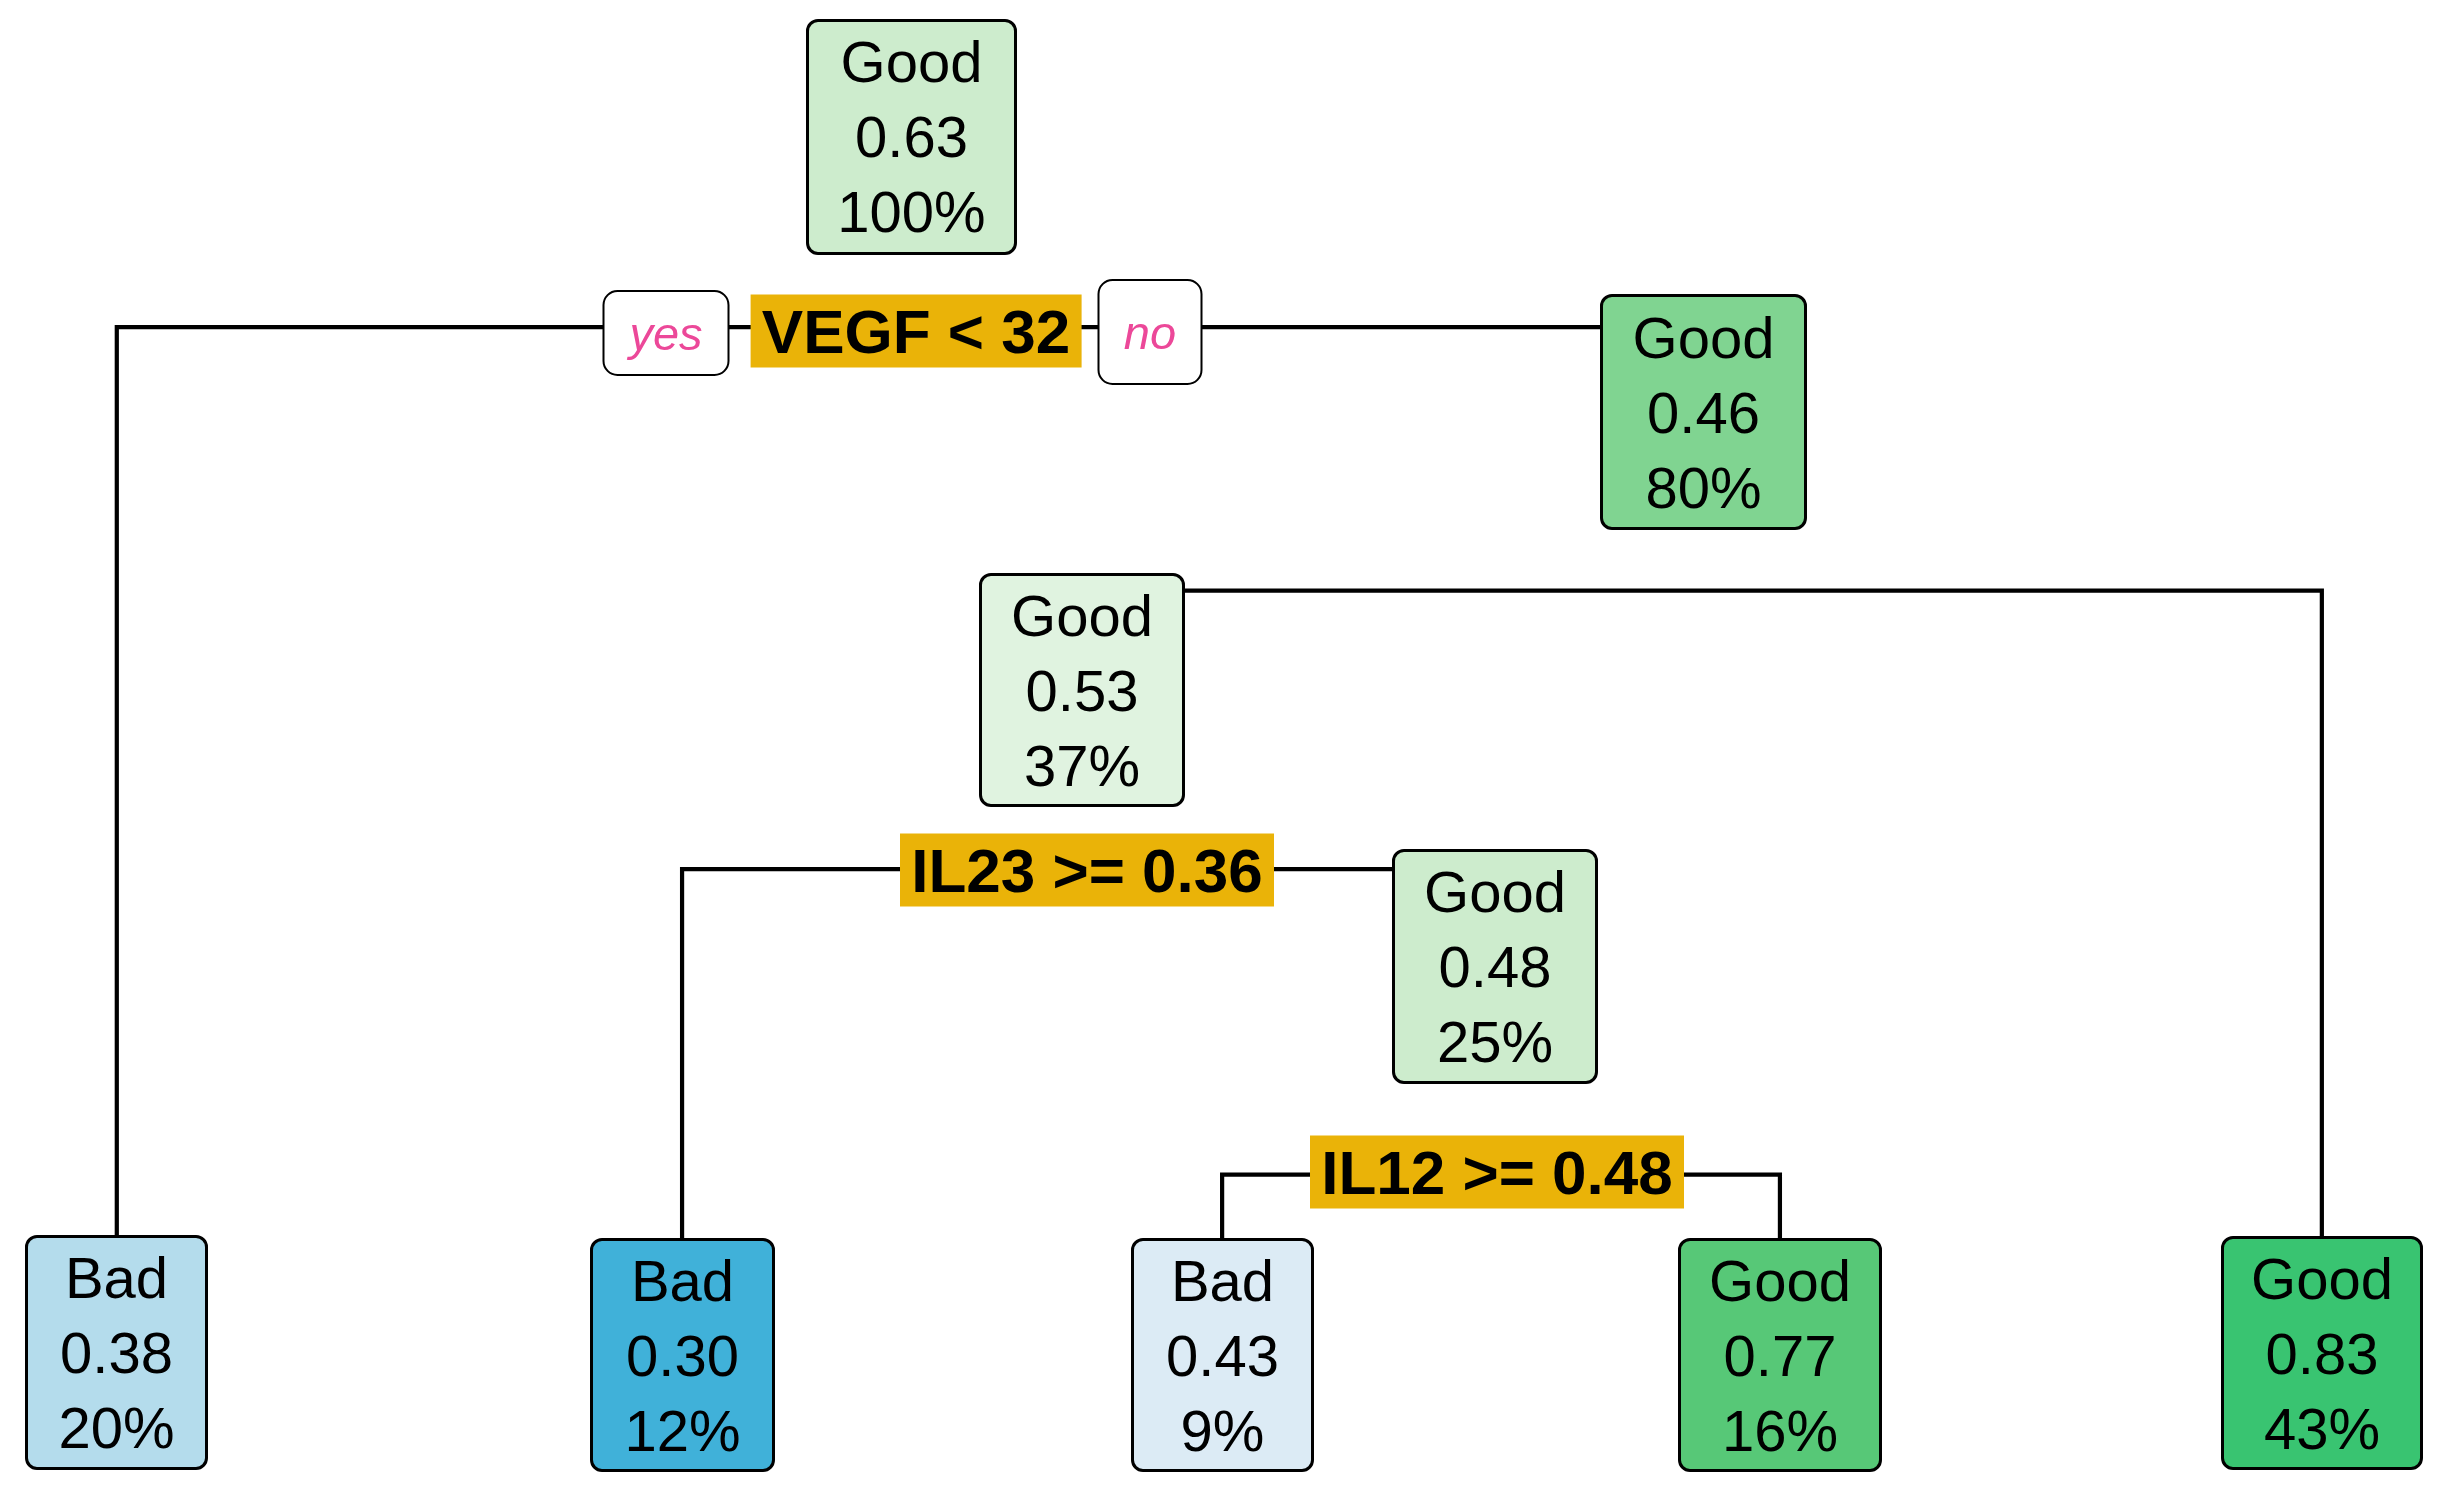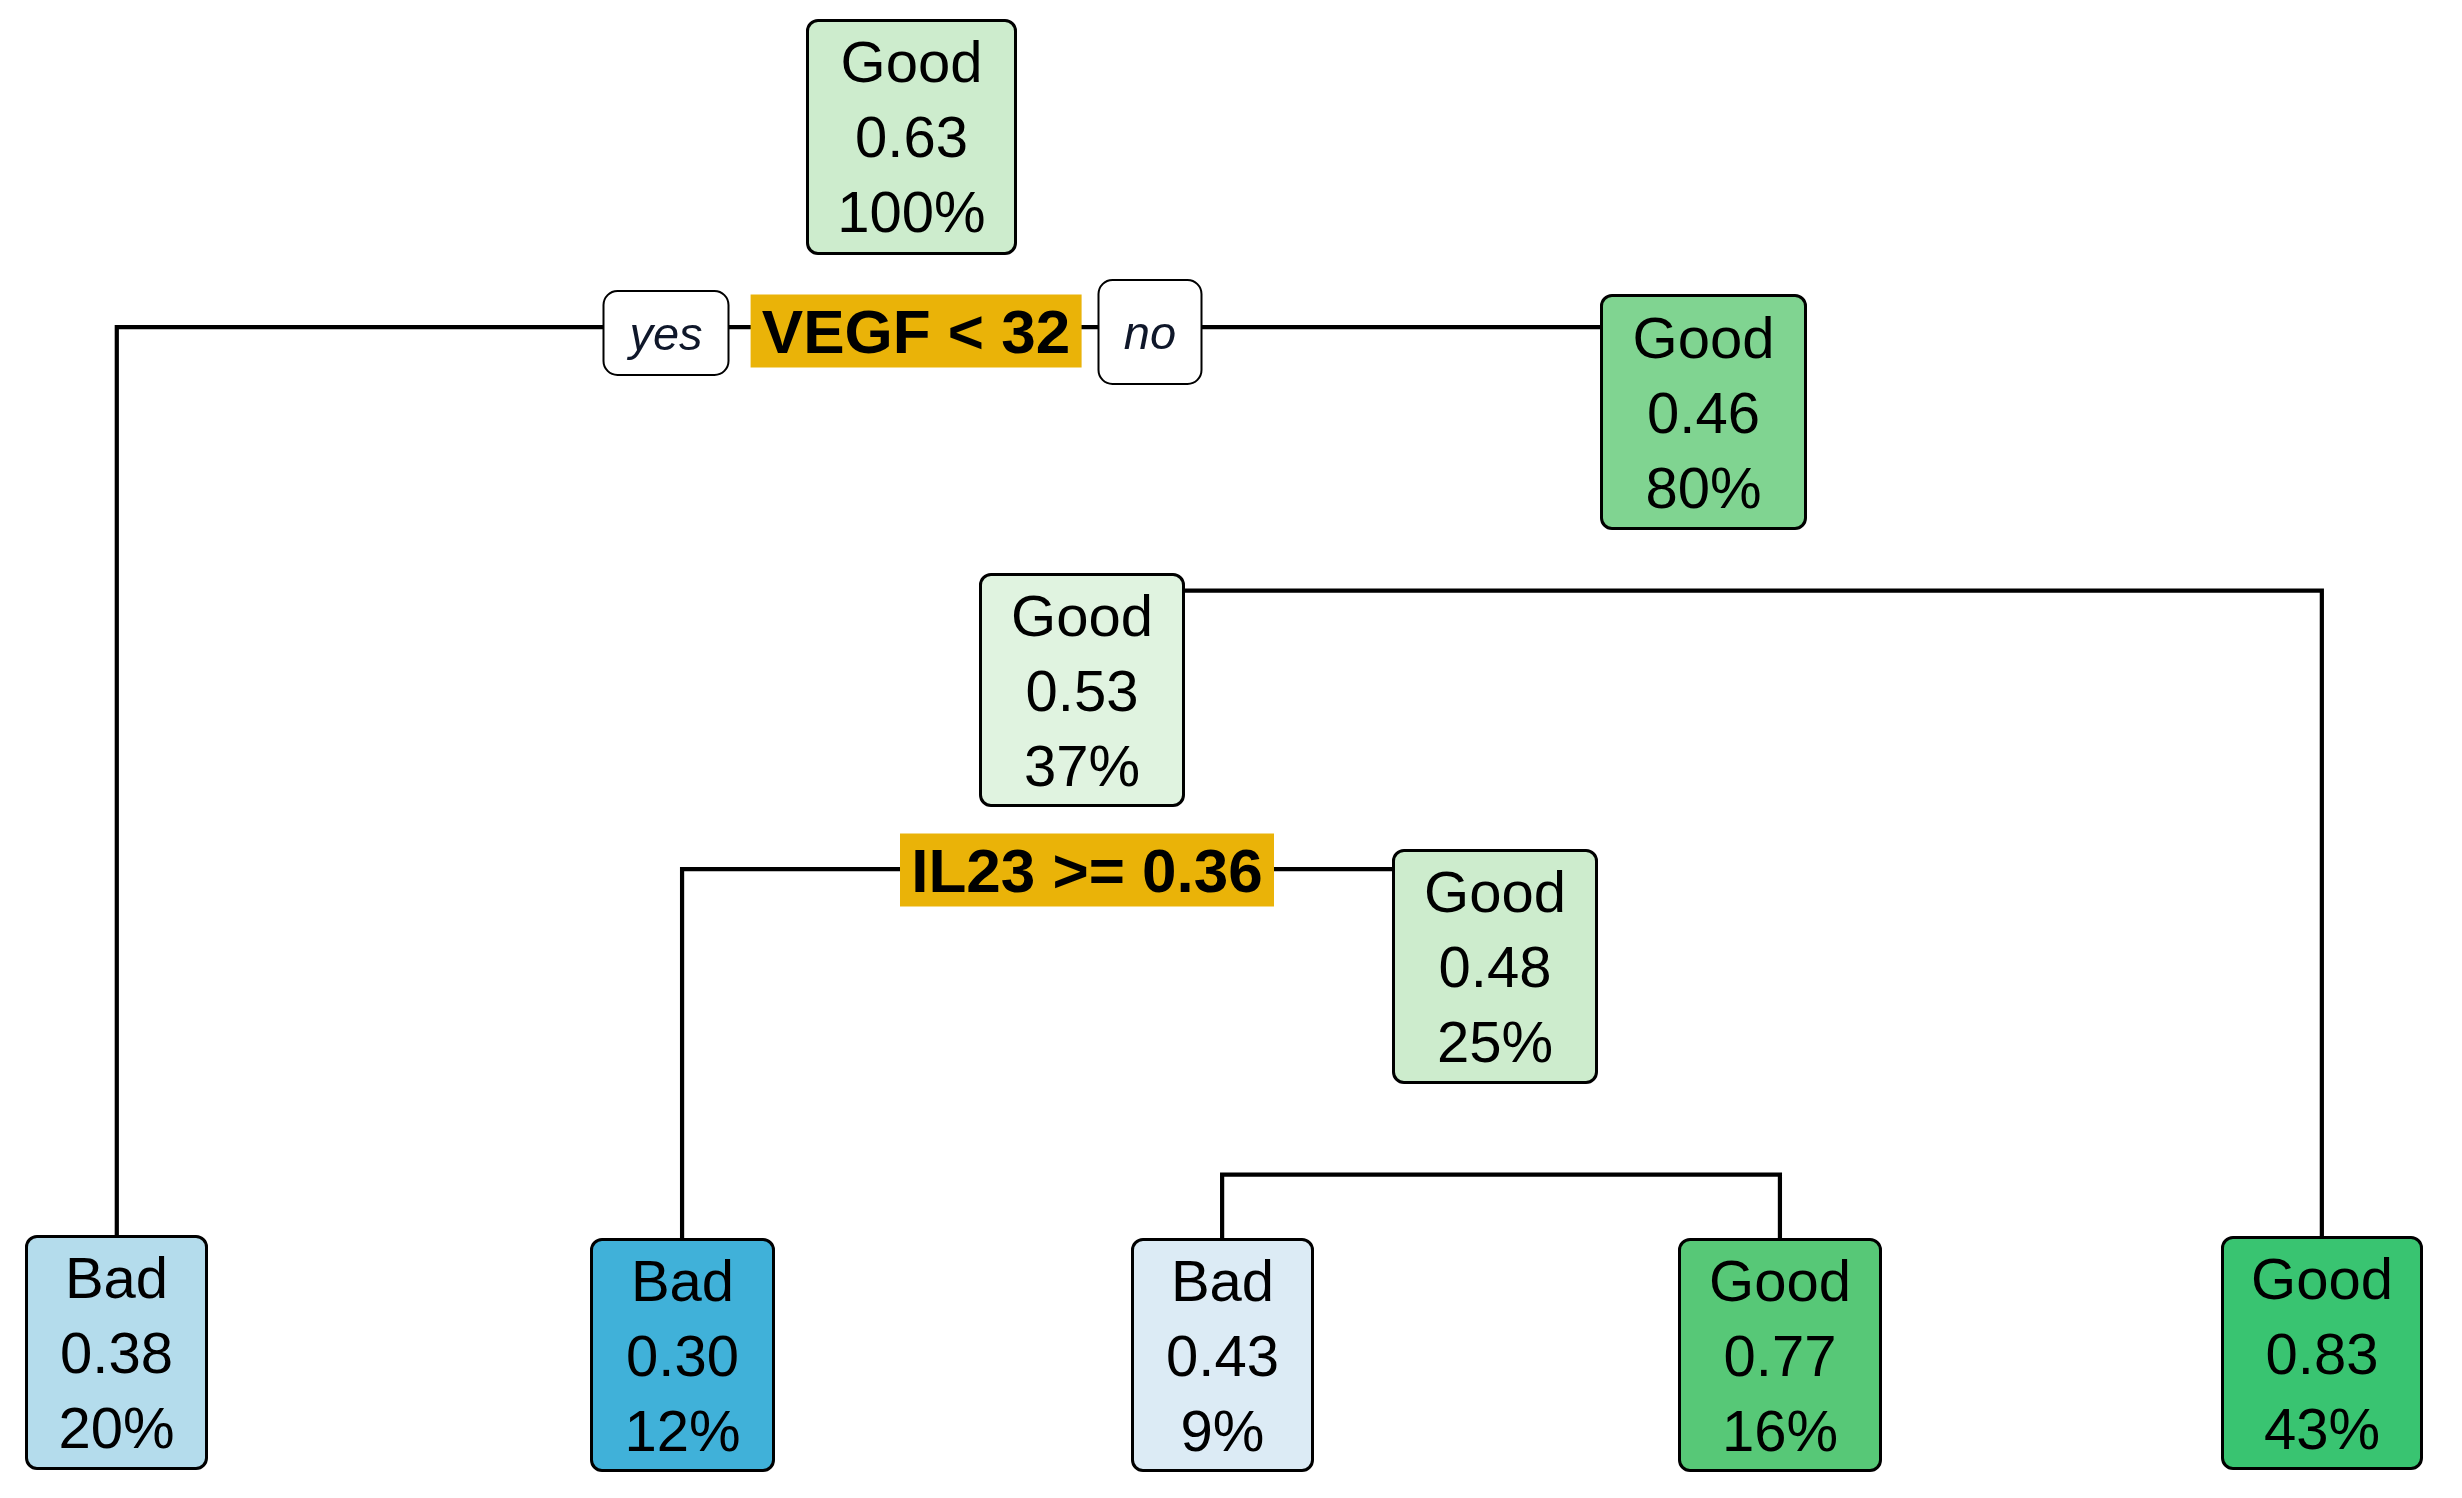--- a/index.html
+++ b/index.html
@@ -51,21 +51,21 @@
     padding: 0 11.2px;
     z-index: 2;
   }
   .edge-box {
     position: absolute;
     transform: translate(-50%, -50%);
     box-sizing: border-box;
     background: #ffffff;
     border: 2.8px solid #000000;
     border-radius: 15px;
-    color: #0f172a;
+    color: #ec4899;
     font-size: 47px;
     font-style: italic;
     display: flex;
     align-items: center;
     justify-content: center;
     white-space: nowrap;
     z-index: 2;
   }
 </style>
 </head>
@@ -75,20 +75,21 @@
 
   <svg id="branches" viewBox="0 0 2635 1604">
     <path d="M 125 1324 L 125 350 L 1822 350" style="stroke: rgb(0, 0, 0);"></path>
     <path d="M 1158 632 L 2485 632 L 2485 1327" style="stroke: rgb(0, 0, 0);"></path>
     <path d="M 730 1329 L 730 930 L 1600 930" style="stroke: rgb(0, 0, 0);"></path>
     <path d="M 1308 1329 L 1308 1257 L 1905 1257 L 1905 1329" style="stroke: rgb(0, 0, 0);"></path>
   </svg>
 
   <div class="split-label" style="left:916px; top:331px;">VEGF &lt; 32</div>
   <div class="split-label" style="left:1087px; top:870px;">IL23 &gt;= 0.36</div>
+  <div class="split-label" style="left:1497px; top:1172px;">IL12 &gt;= 0.48</div>
 
   <div class="edge-box" style="left: 666px; top: 333px; width: 127px; height: 86px; background: rgb(255, 255, 255); border-color: rgb(0, 0, 0);">yes</div>
   <div class="edge-box" style="left: 1150px; top: 332px; width: 105px; height: 106px; background: rgb(255, 255, 255); border-color: rgb(0, 0, 0);">no</div>
 
   <div class="node" style="left: 806px; top: 18.7px; width: 211px; height: 236px; background: rgb(205, 236, 205); border-color: rgb(0, 0, 0); color: rgb(0, 0, 0);">
     <div>Good</div>
     <div>0.63</div>
     <div>100%</div>
   </div>
 

